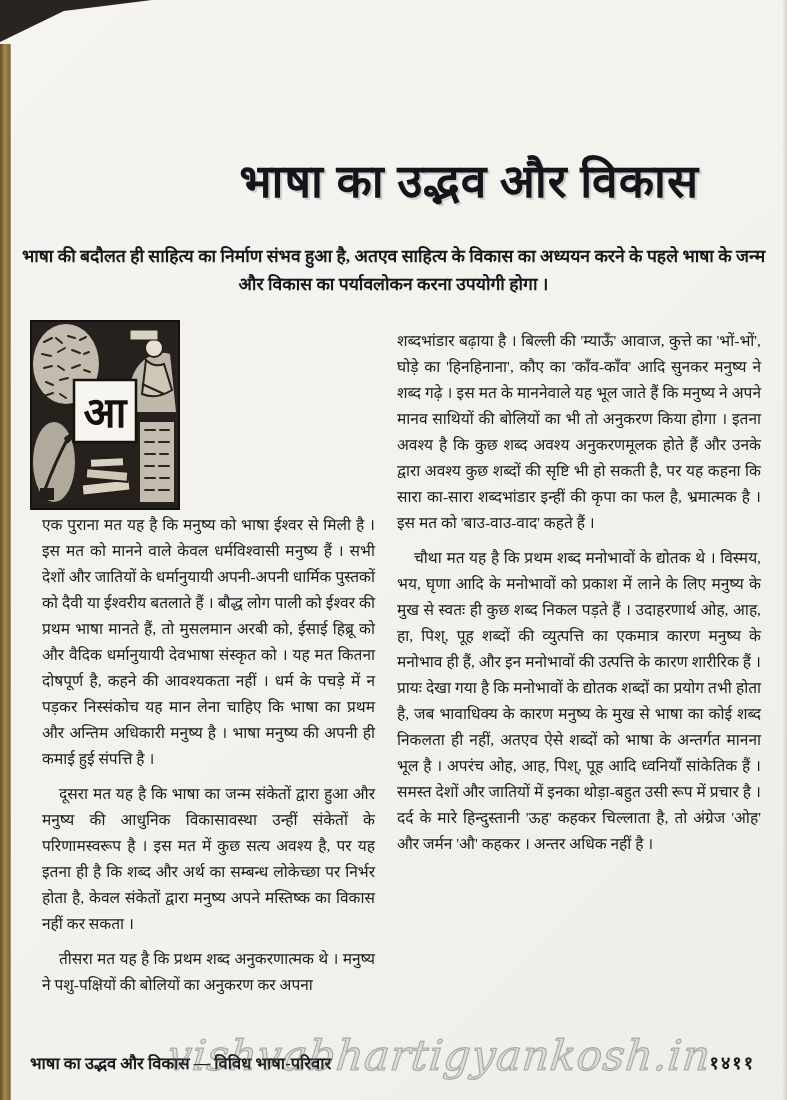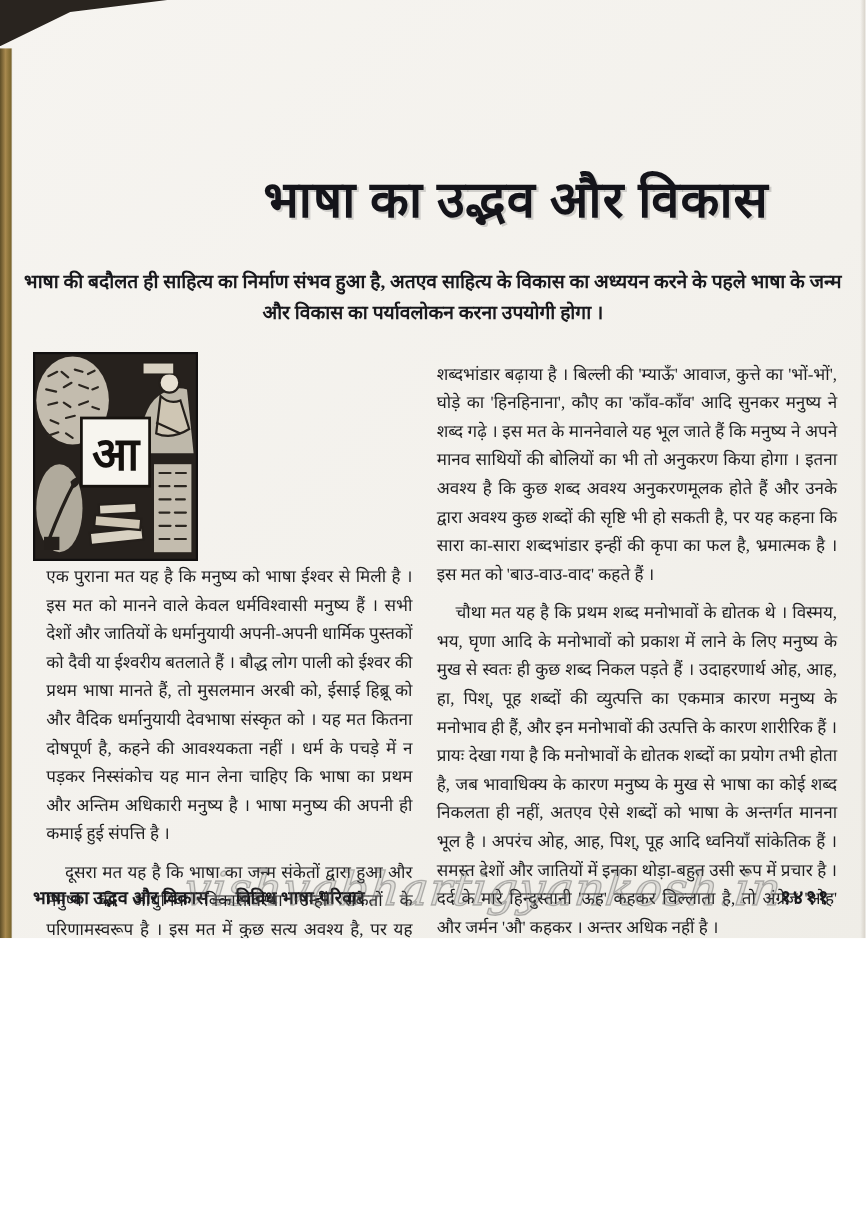--- a/index.html
+++ b/index.html
@@ -1,19 +1,19 @@
 <!DOCTYPE html>
 <html><head>
 <meta charset="utf-8">
 <style>
   * { margin:0; padding:0; box-sizing:border-box; }
   html,body { background:#ffffff; }
   .page {
     position:relative;
-    width:787px; height:853px;
+    width:787px; height:1100px;
     background:linear-gradient(135deg,#f6f4f0 0%,#f3f1ec 60%,#efede7 100%);
     overflow:hidden;
     font-family:"Liberation Serif","DejaVu Serif",serif;
     color:#1d1d1f;
   }
   
   .corner-mark {
     position:absolute; left:0; top:0; width:152px; height:42px;
     background:#29241f;
     clip-path:polygon(0 0, 100% 0, 42% 26%, 0 100%);

